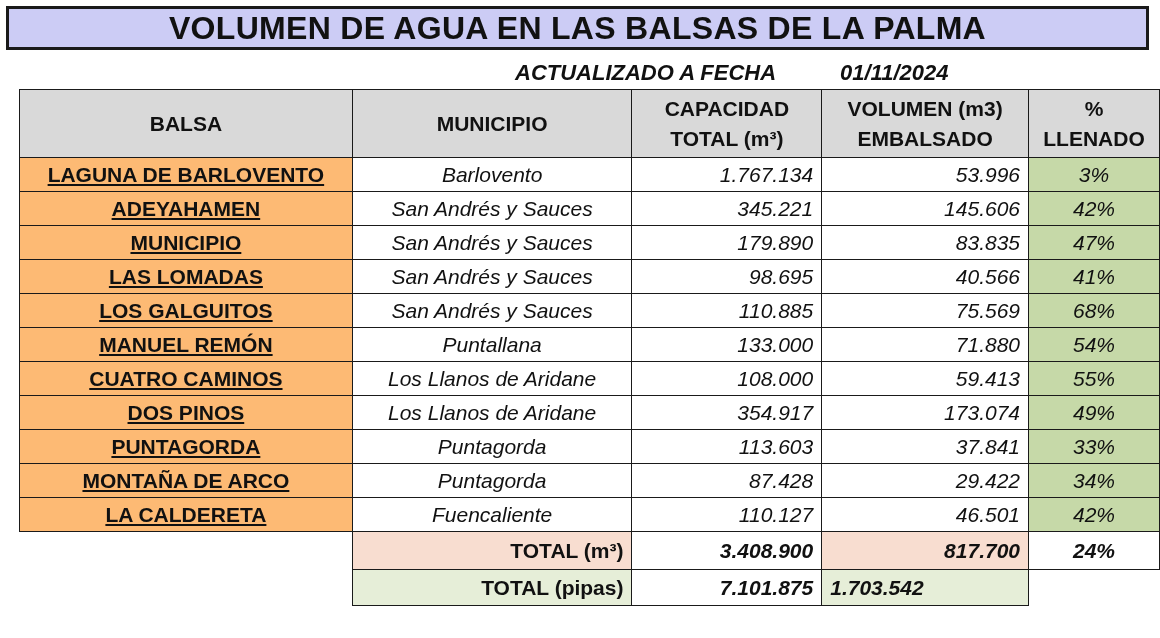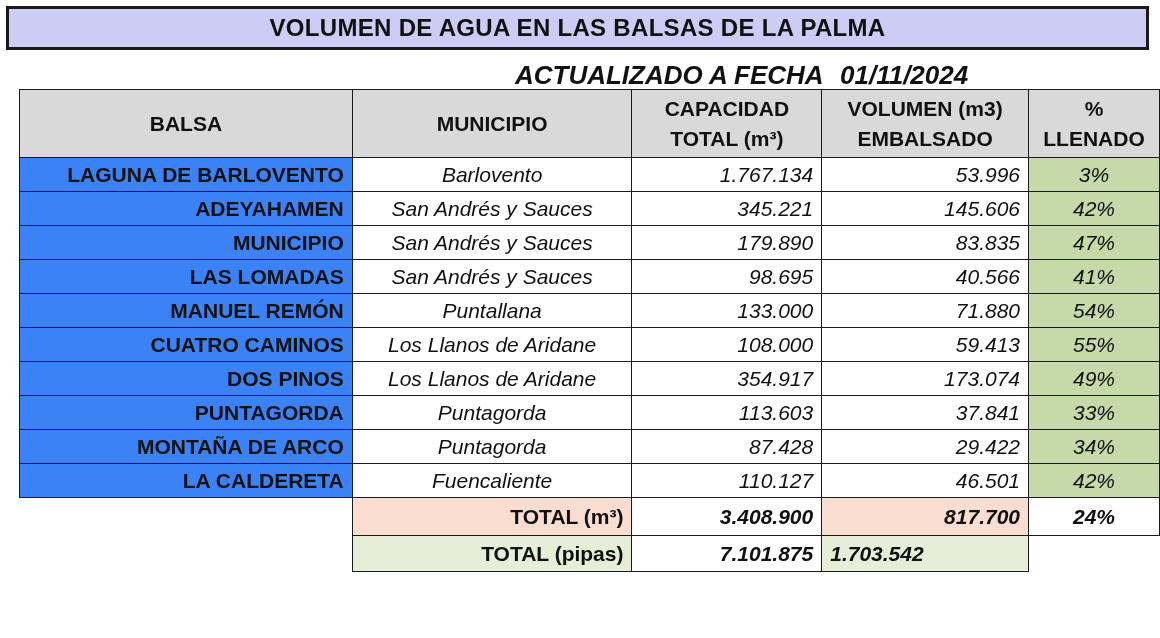--- a/index.html
+++ b/index.html
@@ -1,35 +1,35 @@
 <!DOCTYPE html>
 <html><head>
 <meta charset="utf-8">
 <style>
   html, body { margin:0; padding:0; background:#ffffff; }
   body { width:1160px; height:638px; position:relative; overflow:hidden; font-family:"Liberation Sans", "DejaVu Sans", sans-serif; color:#111; }
   .title-box {
     position:absolute; left:6px; top:6px; width:1143px; height:44px;
     background:#ccccf5; border:3px solid #1a1a1a; box-sizing:border-box;
     display:flex; align-items:center; justify-content:center;
-    font-weight:bold; font-size:24px; letter-spacing:0.3px;
+    font-weight:bold; font-size:32px; letter-spacing:0.3px;
   }
-  .date-row { position:absolute; top:58px; left:0; width:1160px; height:30px; font-weight:bold; font-style:italic; font-size:26px; }
+  .date-row { position:absolute; top:58px; left:0; width:1160px; height:30px; font-weight:bold; font-style:italic; font-size:22px; }
   .date-label { position:absolute; left:515px; top:2px; }
   .date-value { position:absolute; left:840px; top:2px; }
   table.main { position:absolute; left:19px; top:89px; border-collapse:collapse; table-layout:fixed; }
   table.main td, table.main th { border:1px solid #1a1a1a; padding:0 8px; height:34px; font-size:21px; box-sizing:border-box; white-space:nowrap; overflow:hidden; }
   table.main th { background:#d9d9d9; font-weight:bold; height:34px; text-align:center; }
   table.main thead tr th { border:1.5px solid #1a1a1a; }
   .c-balsa { width:333px; }
   .c-muni { width:280px; }
   .c-cap { width:190px; }
   .c-vol { width:207px; }
   .c-pct { width:131px; }
-  td.balsa { background:#3b82f6; font-weight:bold; text-align:right; padding-left:4px; }
+  td.balsa { background:#fdba74; font-weight:bold; text-align:center; padding-left:4px;text-decoration:underline; }
   td.muni { font-style:italic; text-align:center; }
   td.num { font-style:italic; text-align:right; padding-right:22px; }
   td.pct { background:#c6d9a8; font-style:italic; text-align:center; }
   td.blank { border:none !important; background:transparent; }
   td.total-label { background:#f8ddd0; font-weight:bold; text-align:right; padding-right:8px; }
   td.total-label-pipas { background:#e6eed8; font-weight:bold; text-align:right; padding-right:8px; }
   td.total-num { font-weight:bold; font-style:italic; text-align:right; padding-right:22px; }
   td.total-vol { background:#f8ddd0; font-weight:bold; font-style:italic; text-align:right; padding-right:22px; }
   td.total-vol-pipas { background:#e6eed8; font-weight:bold; font-style:italic; text-align:left; padding-right:22px; }
   td.total-pct { font-weight:bold; font-style:italic; text-align:center;margin-left:9px; }
@@ -96,20 +96,27 @@
         <td class="pct">47%</td>
       </tr>
     <tr>
         <td class="balsa">LAS LOMADAS</td>
         <td class="muni">San Andrés y Sauces</td>
         <td class="num">98.695</td>
         <td class="num">40.566</td>
         <td class="pct">41%</td>
       </tr>
     <tr>
+        <td class="balsa">LOS GALGUITOS</td>
+        <td class="muni">San Andrés y Sauces</td>
+        <td class="num">110.885</td>
+        <td class="num">75.569</td>
+        <td class="pct">68%</td>
+      </tr>
+    <tr>
         <td class="balsa">MANUEL REMÓN</td>
         <td class="muni">Puntallana</td>
         <td class="num">133.000</td>
         <td class="num">71.880</td>
         <td class="pct">54%</td>
       </tr>
     <tr>
         <td class="balsa">CUATRO CAMINOS</td>
         <td class="muni">Los Llanos de Aridane</td>
         <td class="num">108.000</td>

